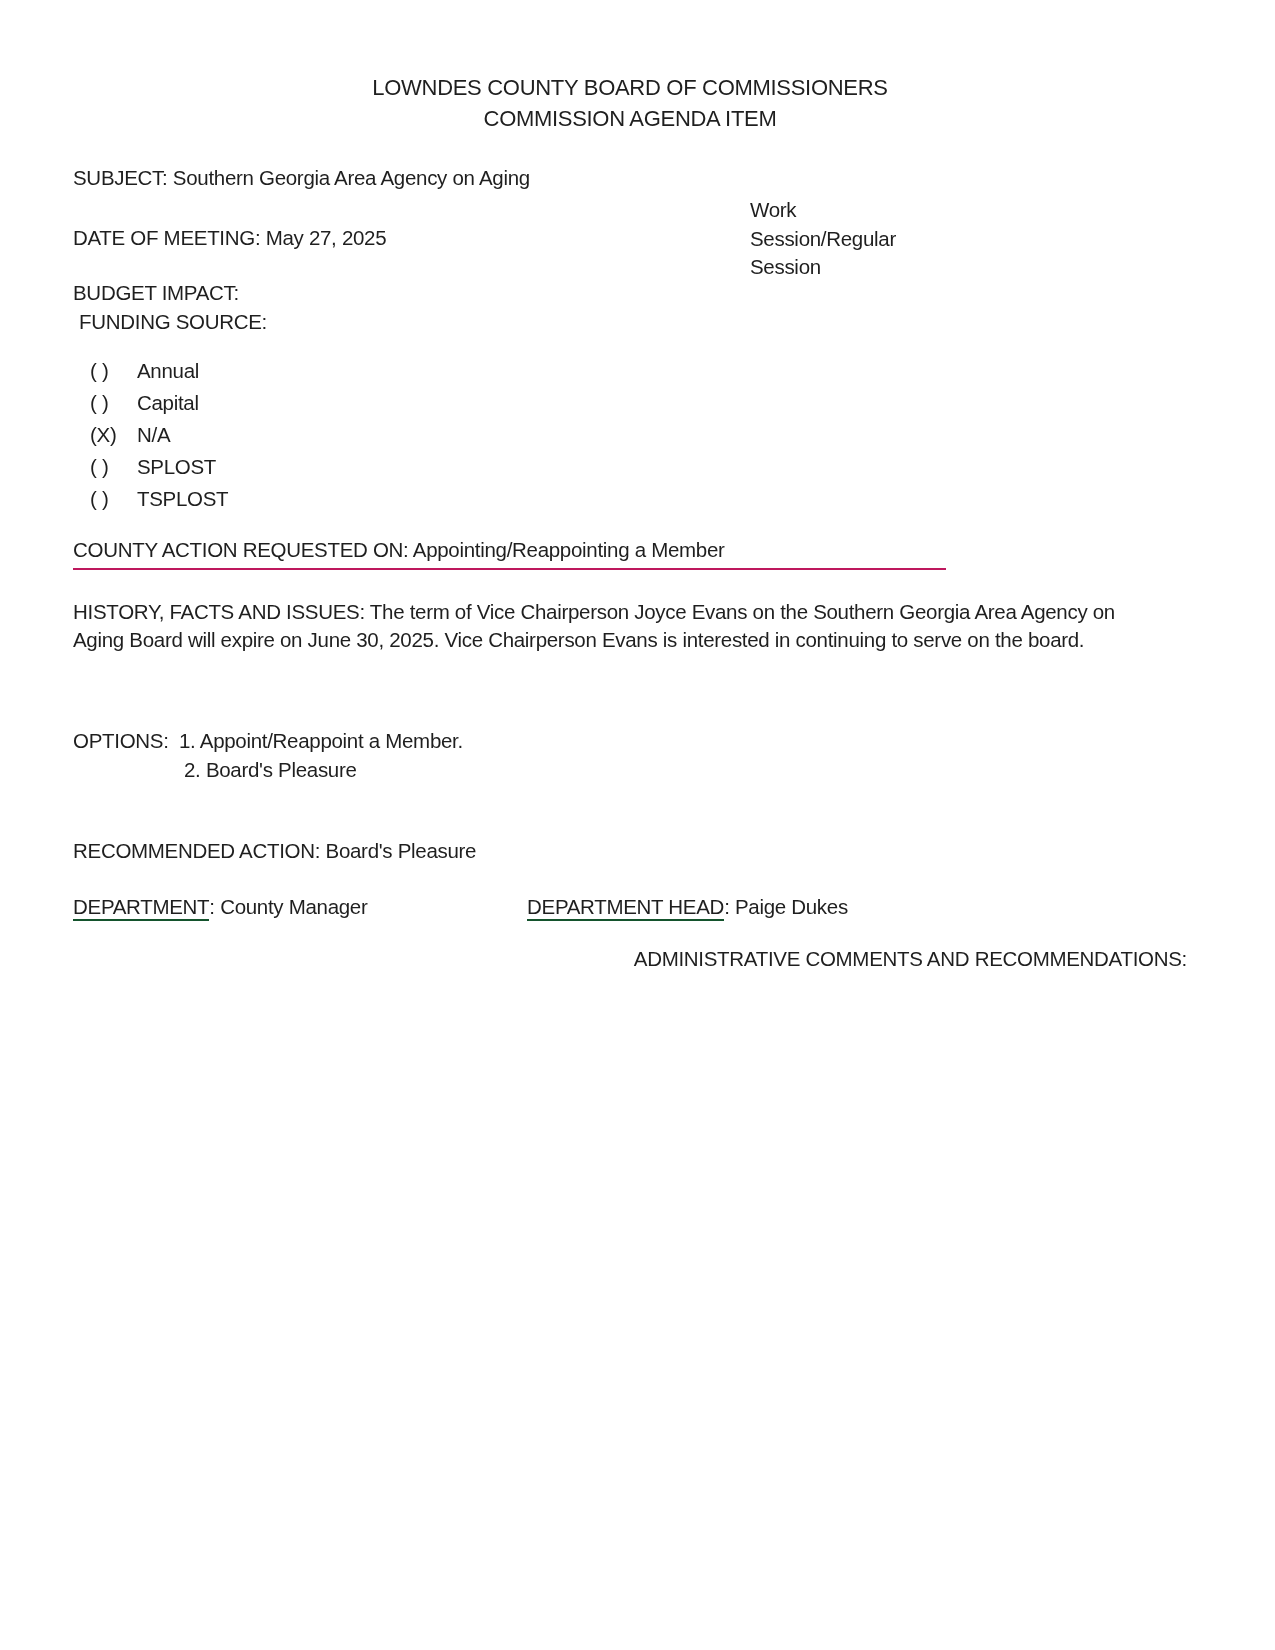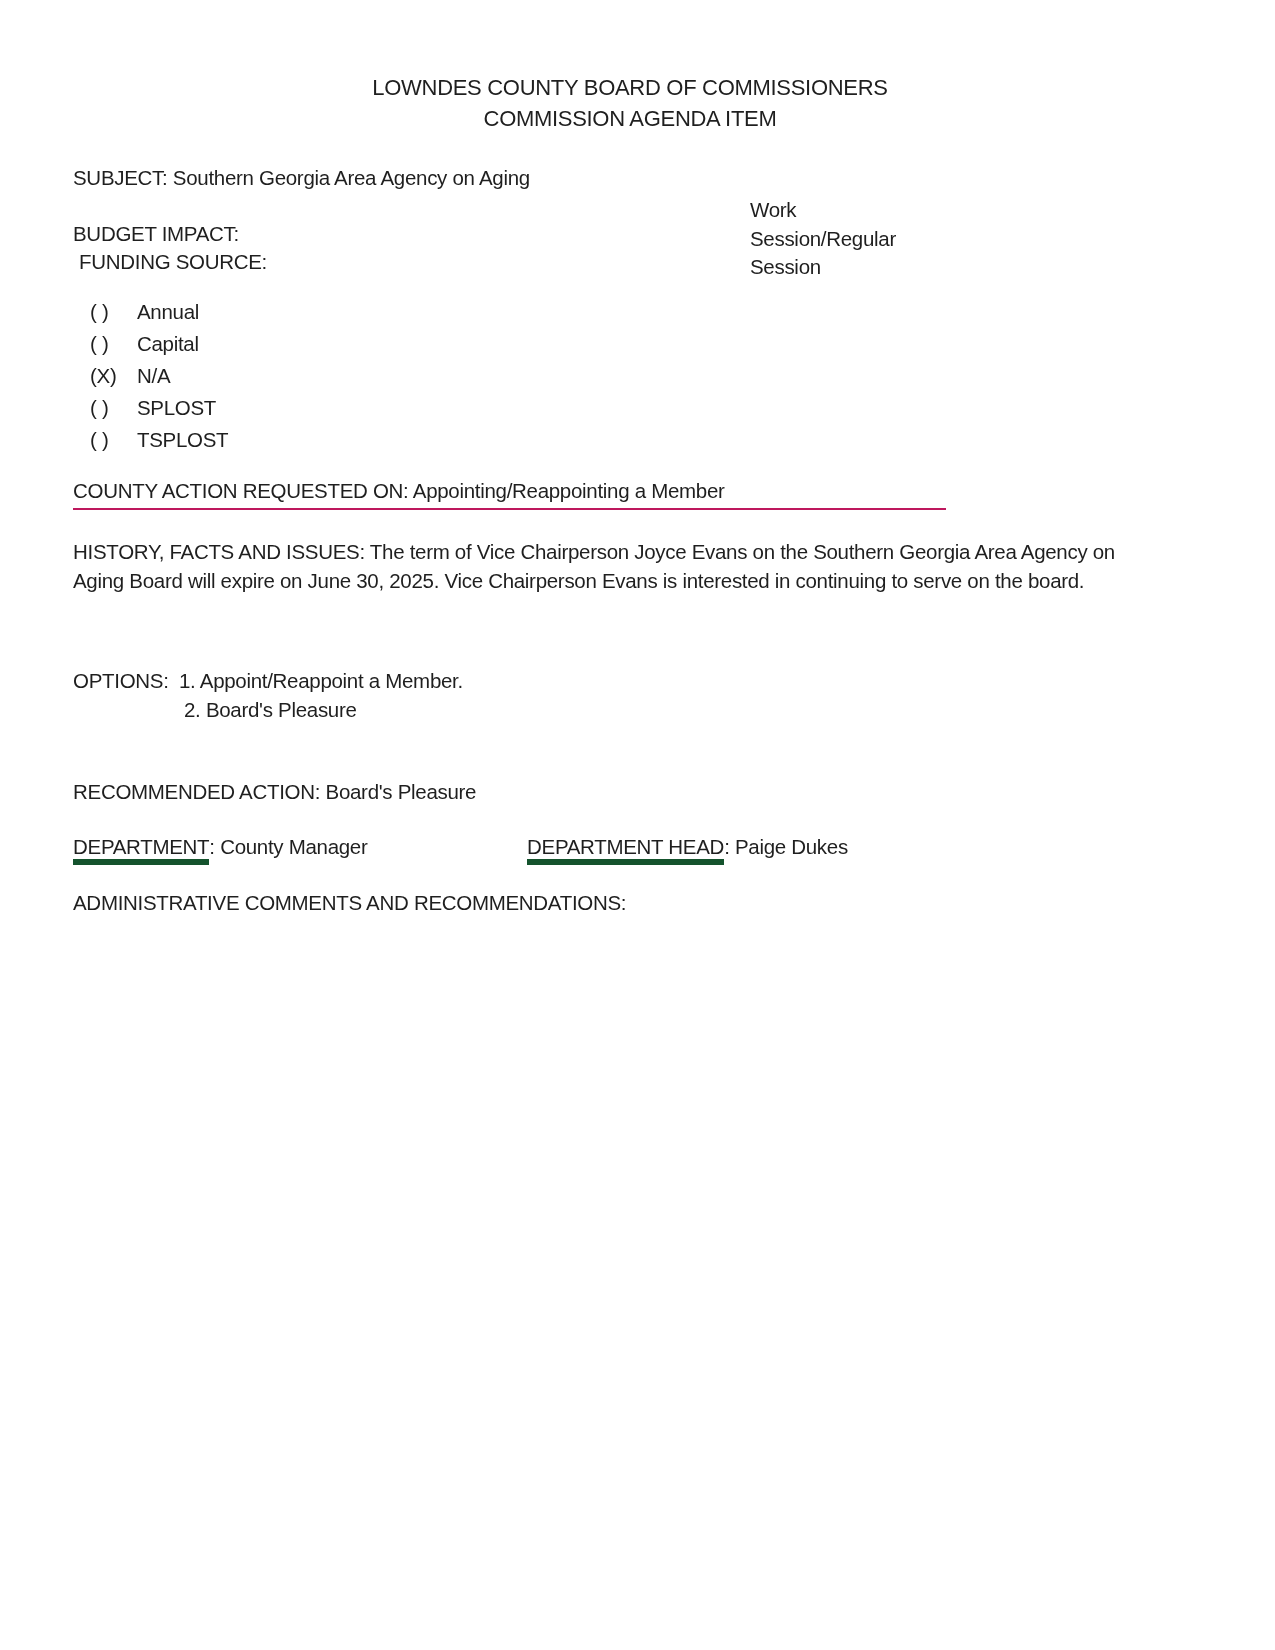--- a/index.html
+++ b/index.html
@@ -52,40 +52,41 @@
   }
   .history { margin-top: 28px; width: 1070px; }
   .options-row { margin-top: 72px; display: flex; }
   .options-label { width: 106px; flex: 0 0 106px; }
   .options-list .opt + .opt { margin-top: 0.5px; padding-left: 5px; }
   .recommended { margin-top: 53px; }
   .dept-row { margin-top: 27px; display: flex; }
   .dept-cell-left { width: 454px; flex: 0 0 454px; }
   .u-label {
     display: inline-block;
-    border-bottom: 6px solid #14532d;
+    border-bottom: 2px solid #14532d;
     padding-bottom: 1px;
     line-height: 23px;
   }
-  .admin-row { margin-top: 24px; }
+  .admin-row { margin-top: 24px; text-align: right; }
 </style>
 </head>
 <body>
 
 <div class="page">
 
   <div class="title-block">
     <div class="title-line">LOWNDES COUNTY BOARD OF COMMISSIONERS</div>
     <div class="title-line">COMMISSION AGENDA ITEM</div>
   </div>
 
   <div class="subject-row">SUBJECT: Southern Georgia Area Agency on Aging</div>
 
   <div class="session-block">Work Session/Regular Session</div>
 
+  <div class="date-row">DATE OF MEETING: May 27, 2025</div>
 
   <div class="budget-row">BUDGET IMPACT:</div>
   <div class="funding-row">FUNDING SOURCE:</div>
 
   <div class="funding-list">
     <div class="funding-item">
       <span class="funding-mark">( )</span>
       <span class="funding-label">Annual</span>
     </div>
     <div class="funding-item">

